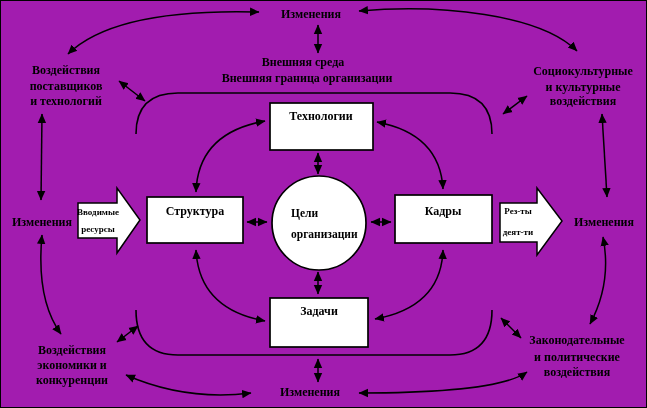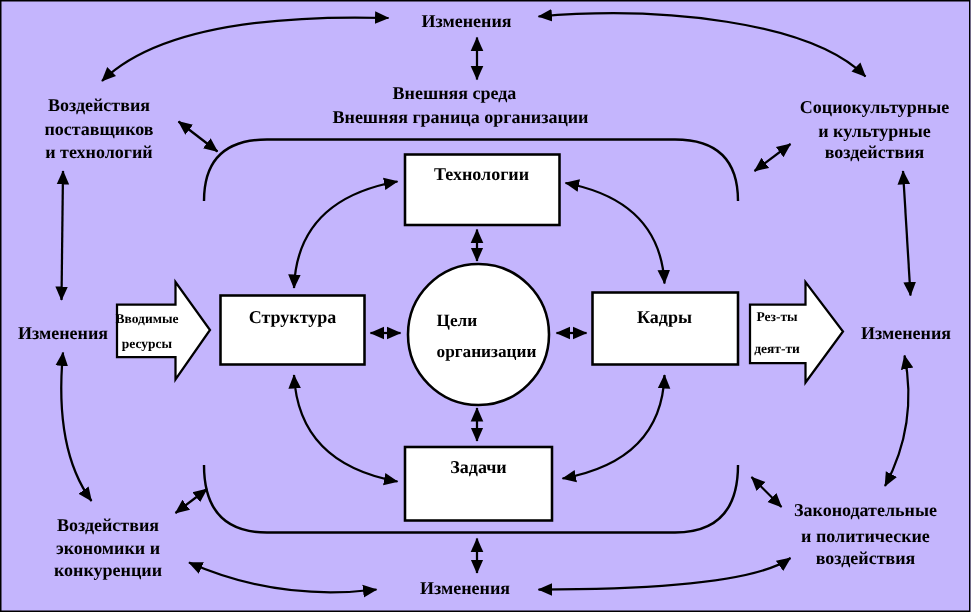--- a/index.html
+++ b/index.html
@@ -1,16 +1,16 @@
 <!DOCTYPE html>
 <html><head>
 <meta charset="utf-8">
 <style>
   html,body{margin:0;padding:0;background:#555;}
-  #stage{width:647px;height:408px;position:relative;background:#c4b5fd;overflow:hidden;}
+  #stage{width:647px;height:408px;position:relative;background:#a21caf;overflow:hidden;}
   svg{display:block;}
   .lbl{font:bold 12px "Liberation Serif",serif;fill:#000;}
   .md{font:bold 11.5px "Liberation Serif",serif;fill:#000;}
   .sm{font:bold 9px "Liberation Serif",serif;fill:#000;}
   .mid{text-anchor:middle;}
   .ln{fill:none;stroke:#000;stroke-width:1.5;}
   .bnd{fill:none;stroke:#000;stroke-width:1.6;}
   .dbl{marker-start:url(#ah);marker-end:url(#ah);}
   .shape{fill:#fff;stroke:#000;stroke-width:1.7;}
   .barrow{fill:#fff;stroke:#000;stroke-width:1.5;}

